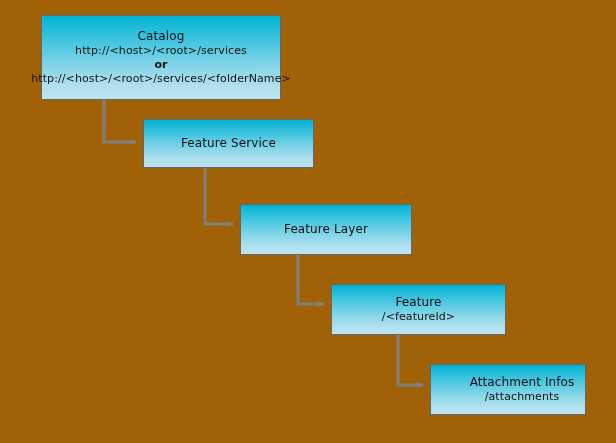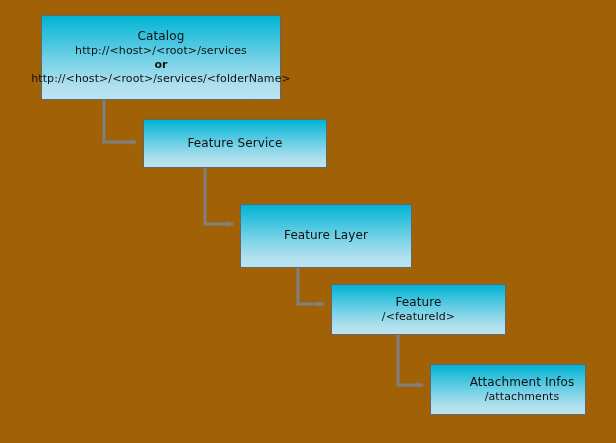--- a/index.html
+++ b/index.html
@@ -49,22 +49,22 @@
     font-size: 11px;
     letter-spacing: 0.1px;
     white-space: nowrap;
   }
   .node .or {
     font-size: 11px;
     letter-spacing: 0.1px;
     font-weight: bold;
   }
   #node-catalog  { left: 41px;  top: 15px;  width: 240px; height: 85px; }
-  #node-feature-service { left: 143px; top: 119px; width: 184px; height: 49px; gap: 32px; }
-  #node-feature-layer   { left: 240px; top: 204px; width: 172px; height: 64px; }
+  #node-feature-service { left: 143px; top: 119px; width: 171px; height: 49px; gap: 32px; }
+  #node-feature-layer   { left: 240px; top: 204px; width: 172px; height: 51px; }
   #node-feature         { left: 331px; top: 284px; width: 175px; height: 51px; }
   #node-attachment-infos{ left: 430px; top: 364px; width: 156px; height: 51px; padding-left: 28px; }
 </style>
 </head>
 <body>
 
 <div id="canvas">
 
   <svg id="connectors" viewBox="0 0 616 443" width="616" height="443" xmlns="http://www.w3.org/2000/svg">
     <defs>

